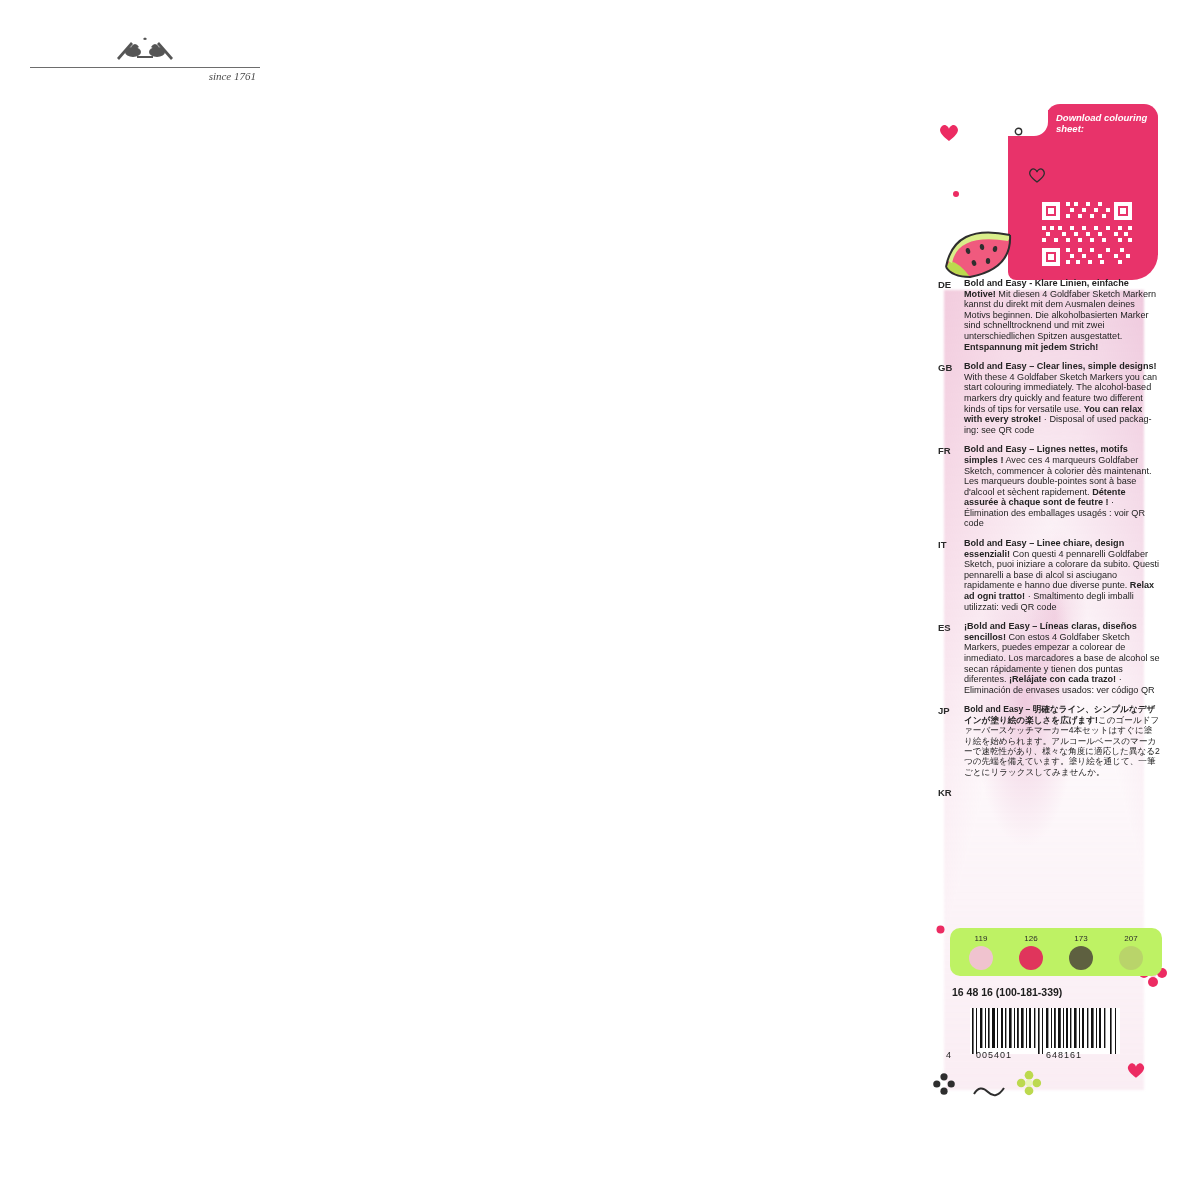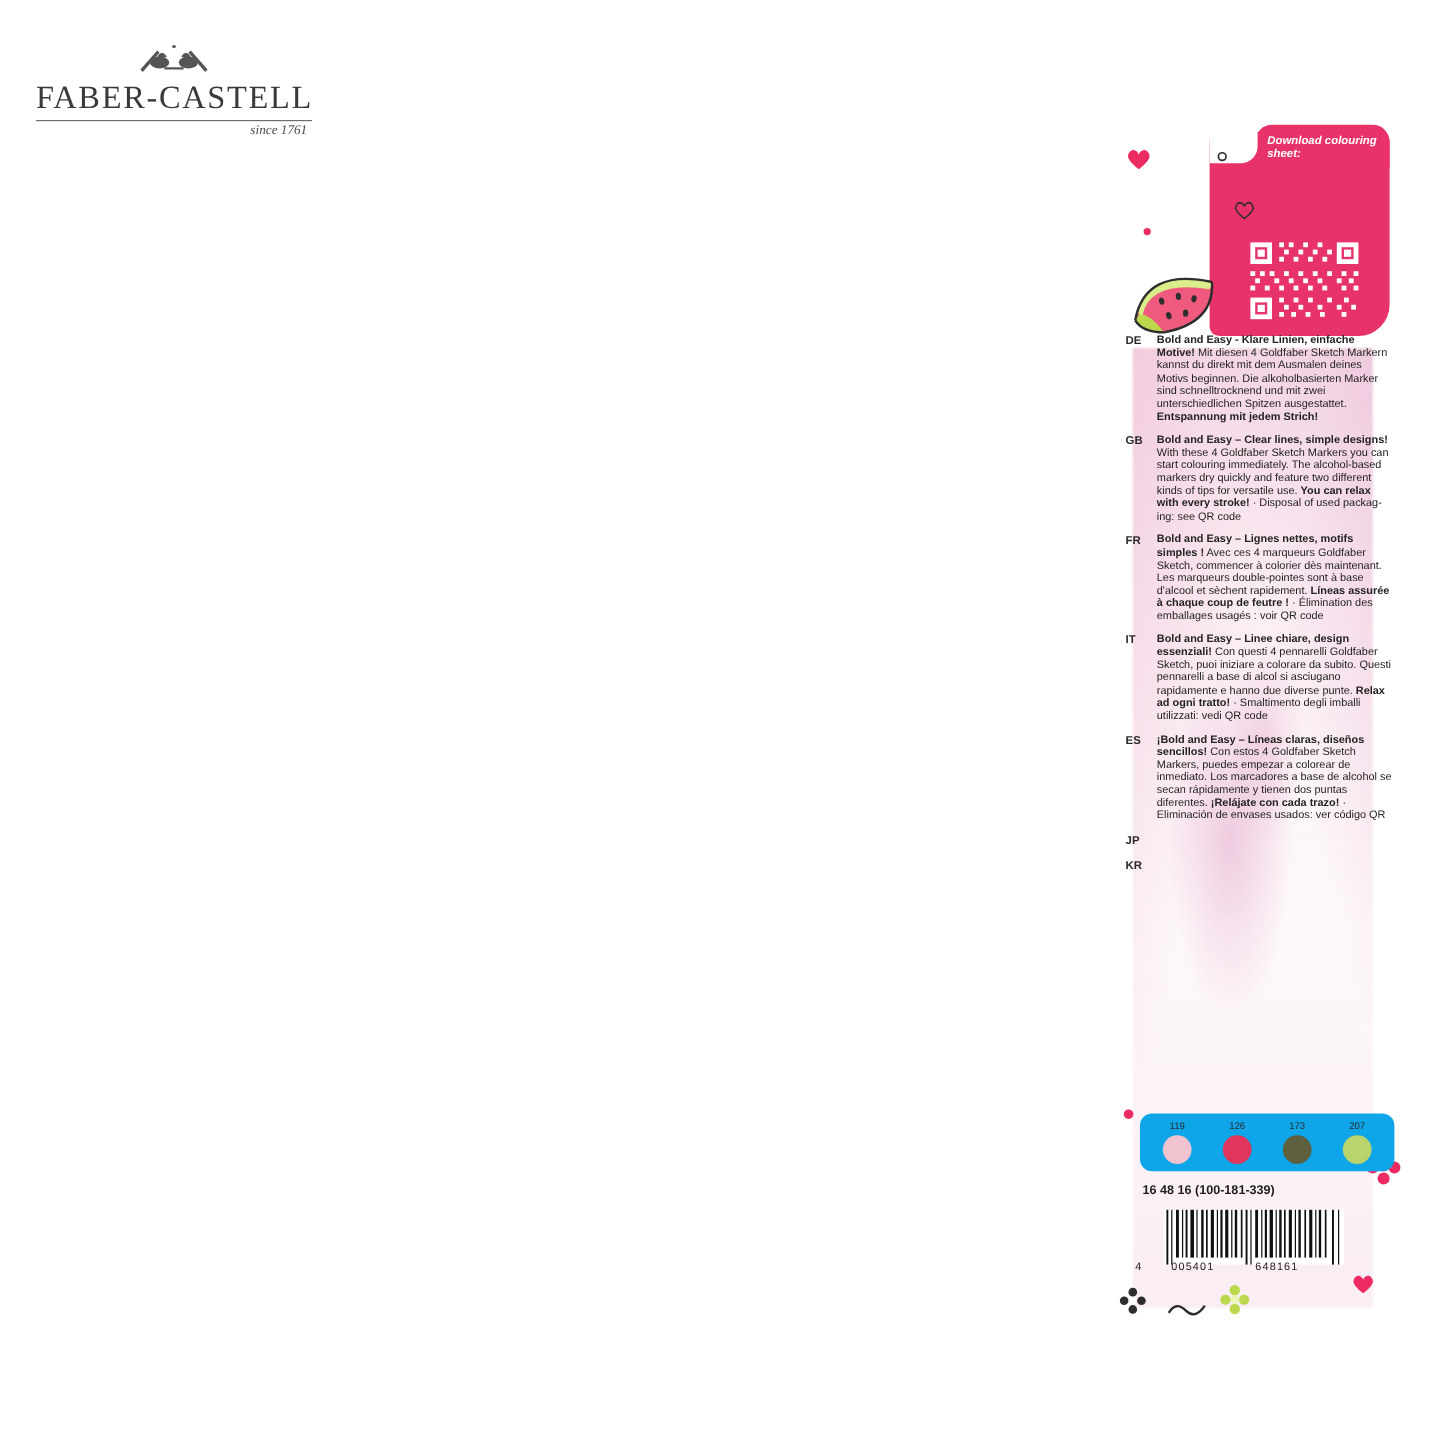--- a/index.html
+++ b/index.html
@@ -185,21 +185,21 @@
   .lang-body b { font-weight: bold; }
   .lang-body.cjk { font-size: 8.6px; line-height: 10.4px; }
 
   
   .swatchbar {
     position: absolute;
     left: 20px;
     top: 818px;
     width: 212px;
     height: 48px;
-    background: #0ea5e9;
+    background: #bef264;
     border-radius: 10px;
     z-index: 6;
   }
   .swatches {
     position: absolute;
     left: 0;
     top: 0;
     width: 212px;
     height: 48px;
     display: flex;
@@ -263,21 +263,20 @@
         <path d="M60 22 L46 6 L44 8 L58 24 Z"></path>
         <ellipse cx="20" cy="16" rx="8" ry="5"></ellipse>
         <ellipse cx="44" cy="16" rx="8" ry="5"></ellipse>
         <path d="M18 11 q4 -6 8 0 q-4 3 -8 0 Z"></path>
         <path d="M38 11 q4 -6 8 0 q-4 3 -8 0 Z"></path>
         <path d="M24 20 h16 v2 h-16 z"></path>
         <path d="M30 3 q2 -3 4 0 q-2 2 -4 0 z"></path>
       </g>
     </svg>
   </div>
-  <div class="wordmark">FABER-CASTELL</div>
   <div class="rule"></div>
   <div class="since">since 1761</div>
 </div>
 
 <div class="panel">
 
   <div class="wash"></div>
   <div class="wash2"></div>
 
   <div class="qr-tab"></div>
@@ -455,35 +454,36 @@
       <div class="lang-body"><b>Bold and Easy - Klare Linien, einfache Motive!</b><span> Mit diesen 4 Goldfaber Sketch Markern kannst du direkt mit dem Ausmalen deines Motivs beginnen. Die alkoholbasierten Marker sind schnell­trocknend und mit zwei unterschiedlichen Spitzen ausgestattet. </span><b>Entspannung mit jedem Strich!</b></div>
     </div>
 
     <div class="lang-row">
       <div class="lang-code">GB</div>
       <div class="lang-body"><b>Bold and Easy – Clear lines, simple designs!</b><span> With these 4 Goldfaber Sketch Markers you can start colouring imme­diately. The alcohol-based markers dry quickly and feature two different kinds of tips for versatile use. </span><b>You can relax with every stroke!</b><span> · Disposal of used packag­ing: see QR code</span></div>
     </div>
 
     <div class="lang-row">
       <div class="lang-code">FR</div>
-      <div class="lang-body"><b>Bold and Easy – Lignes nettes, motifs simples !</b><span> Avec ces 4 marqueurs Gold­faber Sketch, commencer à colorier dès maintenant. Les marqueurs double-pointes sont à base d'alcool et sèchent rapidement. </span><b>Líneas assurée à chaque coup de feutre !</b><span> · Élimination des embal­lages usagés : voir QR code</span></div>
+      <div class="lang-body"><b>Bold and Easy – Lignes nettes, motifs simples !</b><span> Avec ces 4 marqueurs Gold­faber Sketch, commencer à colorier dès maintenant. Les marqueurs double-pointes sont à base d'alcool et sèchent rapidement. </span><b>Détente assurée à chaque sont de feutre !</b><span> · Élimination des embal­lages usagés : voir QR code</span></div>
     </div>
 
     <div class="lang-row">
       <div class="lang-code">IT</div>
       <div class="lang-body"><b>Bold and Easy – Linee chiare, design essenziali!</b><span> Con questi 4 pennarelli Goldfaber Sketch, puoi iniziare a colorare da subito. Questi pennarelli a base di alcol si asciugano rapidamente e hanno due diverse punte. </span><b>Relax ad ogni tratto!</b><span> · Smaltimento degli imballi utilizzati: vedi QR code</span></div>
     </div>
 
     <div class="lang-row">
       <div class="lang-code">ES</div>
       <div class="lang-body"><b>¡Bold and Easy – Líneas claras, diseños sencillos!</b><span> Con estos 4 Goldfaber Sketch Markers, puedes empezar a colorear de inmediato. Los marcadores a base de al­cohol se secan rápidamente y tienen dos puntas diferentes. </span><b>¡Relájate con cada trazo!</b><span> · Eliminación de envases usados: ver código QR</span></div>
     </div>
 
     <div class="lang-row">
       <div class="lang-code">JP</div>
+      <div class="lang-body cjk"><b>Bold and Easy – 明確なライン、シンプルなデザインが塗り絵の楽しさを広げます!</b><span>このゴールドファーバースケッチマーカー4本セットはすぐに塗り絵を始められます。アルコールベースのマーカーで速乾性があり、様々な角度に適応した異なる2つの先端を備えています。塗り絵を通じて、一筆ごとにリラックスしてみませんか。</span></div>
     </div>
 
     <div class="lang-row">
       <div class="lang-code">KR</div>
     </div>
 
 
   </div>
 
   <div class="swatchbar">

